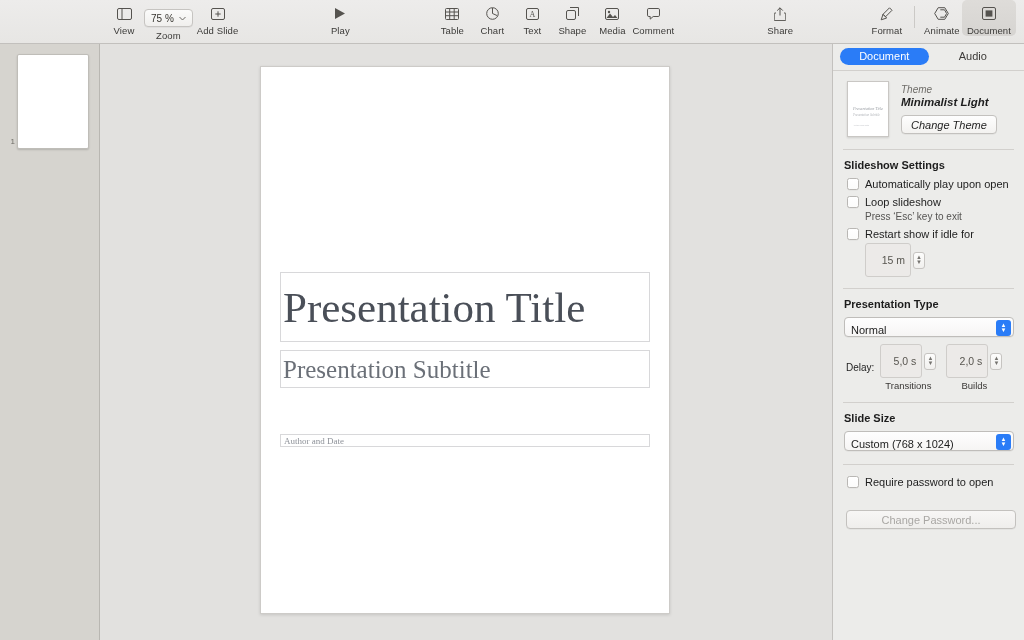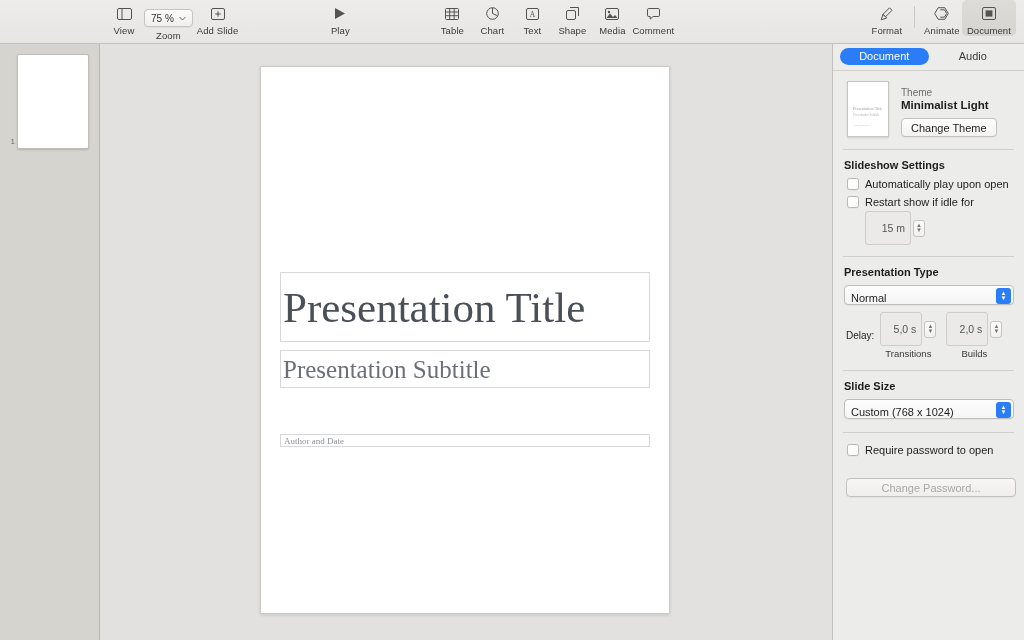--- a/index.html
+++ b/index.html
@@ -109,21 +109,21 @@
   }
   .seg-bar { display: flex; padding: 4px 7px 5px 7px; gap: 0; }
   .seg {
     flex: 1; text-align: center; font-size: 11px;
     padding: 2px 0 3px 0; border-radius: 10px;
     color: #3c3a38; cursor: default;
   }
   .seg.active { background: #2a7cf7; color: #fff; }
   .hr { height: 1px; background: #d2d0cd; margin: 0 10px; }
 
-  .theme-block { display: flex; padding: 10px 18px 12px 14px; gap: 12px; align-items: flex-end; }
+  .theme-block { display: flex; padding: 10px 18px 12px 14px; gap: 12px; align-items: flex-start; font-style: italic; }
   .theme-prev {
     width: 42px; height: 56px; background: #fff;
     border: 1px solid #c9c7c4; box-shadow: 0 1px 2px rgba(0,0,0,.13);
     position: relative; flex: 0 0 42px;
   }
   .tp-title { position:absolute; left:5px; top:24px; font-family:"Liberation Serif",serif; font-size:4.2px; color:#9a9ea4; }
   .tp-sub   { position:absolute; left:5px; top:31px; font-family:"Liberation Serif",serif; font-size:3.2px; color:#b3b6bb; }
   .tp-auth  { position:absolute; left:5px; top:42px; font-family:"Liberation Serif",serif; font-size:2.4px; color:#c2c4c8; }
   .theme-meta { padding-top: 3px; }
   .theme-kicker { font-size: 10px; color: #6e6c68; }
@@ -288,20 +288,31 @@
       <div class="tb-item">
         <div class="tb-icon">
           <svg width="13" height="12" viewBox="0 0 13 12">
               <path d="M1.8 0.5 h9.4 a1.3 1.3 0 0 1 1.3 1.3 v5.4 a1.3 1.3 0 0 1 -1.3 1.3 h-5 l-3 2.6 v-2.6 h-1.4 a1.3 1.3 0 0 1 -1.3 -1.3 v-5.4 a1.3 1.3 0 0 1 1.3 -1.3 z" fill="none" stroke="#55534f"></path>
             </svg>
         </div>
         <div class="tb-label">Comment</div>
       </div>
     </div>
 
+    <div class="tb-group" style="padding-left:86px;">
+      <div class="tb-item">
+        <div class="tb-icon">
+          <svg width="12" height="14" viewBox="0 0 12 14">
+              <path d="M6 0.8 L6 8.5 M3.2 3.6 L6 0.8 L8.8 3.6" fill="none" stroke="#55534f"></path>
+              <path d="M2 6 H1 a0.8 0.8 0 0 0 -0.8 0.8 v6 a0.8 0.8 0 0 0 0.8 0.8 h10 a0.8 0.8 0 0 0 0.8 -0.8 v-6 a0.8 0.8 0 0 0 -0.8 -0.8 h-1" fill="none" stroke="#55534f"></path>
+            </svg>
+        </div>
+        <div class="tb-label">Share</div>
+      </div>
+    </div>
 
     <div class="tb-group" style="position:absolute; right:8px; top:0;">
       <div class="tb-item">
         <div class="tb-icon">
           <svg width="13" height="14" viewBox="0 0 13 14">
               <path d="M9.5 0.8 L12 3.3 L5.5 9.8 L3 7.3 Z" fill="none" stroke="#55534f"></path>
               <path d="M3 7.3 L1.2 12.8 L6.7 11 Z" fill="none" stroke="#55534f"></path>
             </svg>
         </div>
         <div class="tb-label">Format</div>
@@ -375,20 +386,27 @@
       <div class="hr"></div>
 
       <div class="sec">
         <div class="sec-title">Slideshow Settings</div>
 
         <div class="chk-row">
           <div class="chk"></div>
           <div class="chk-txt">Automatically play upon open</div>
         </div>
 
+        <div class="chk-row">
+          <div class="chk"></div>
+          <div>
+            <div class="chk-txt">Loop slideshow</div>
+            <div class="chk-sub">Press ‘Esc’ key to exit</div>
+          </div>
+        </div>
 
         <div class="chk-row" style="margin-bottom:2px;">
           <div class="chk"></div>
           <div class="chk-txt">Restart show if idle for</div>
         </div>
         <div class="stepper-inline">
           <div class="num-field">15 m</div>
           <div class="stepper">
             <span>▲</span>
             <span>▼</span>

